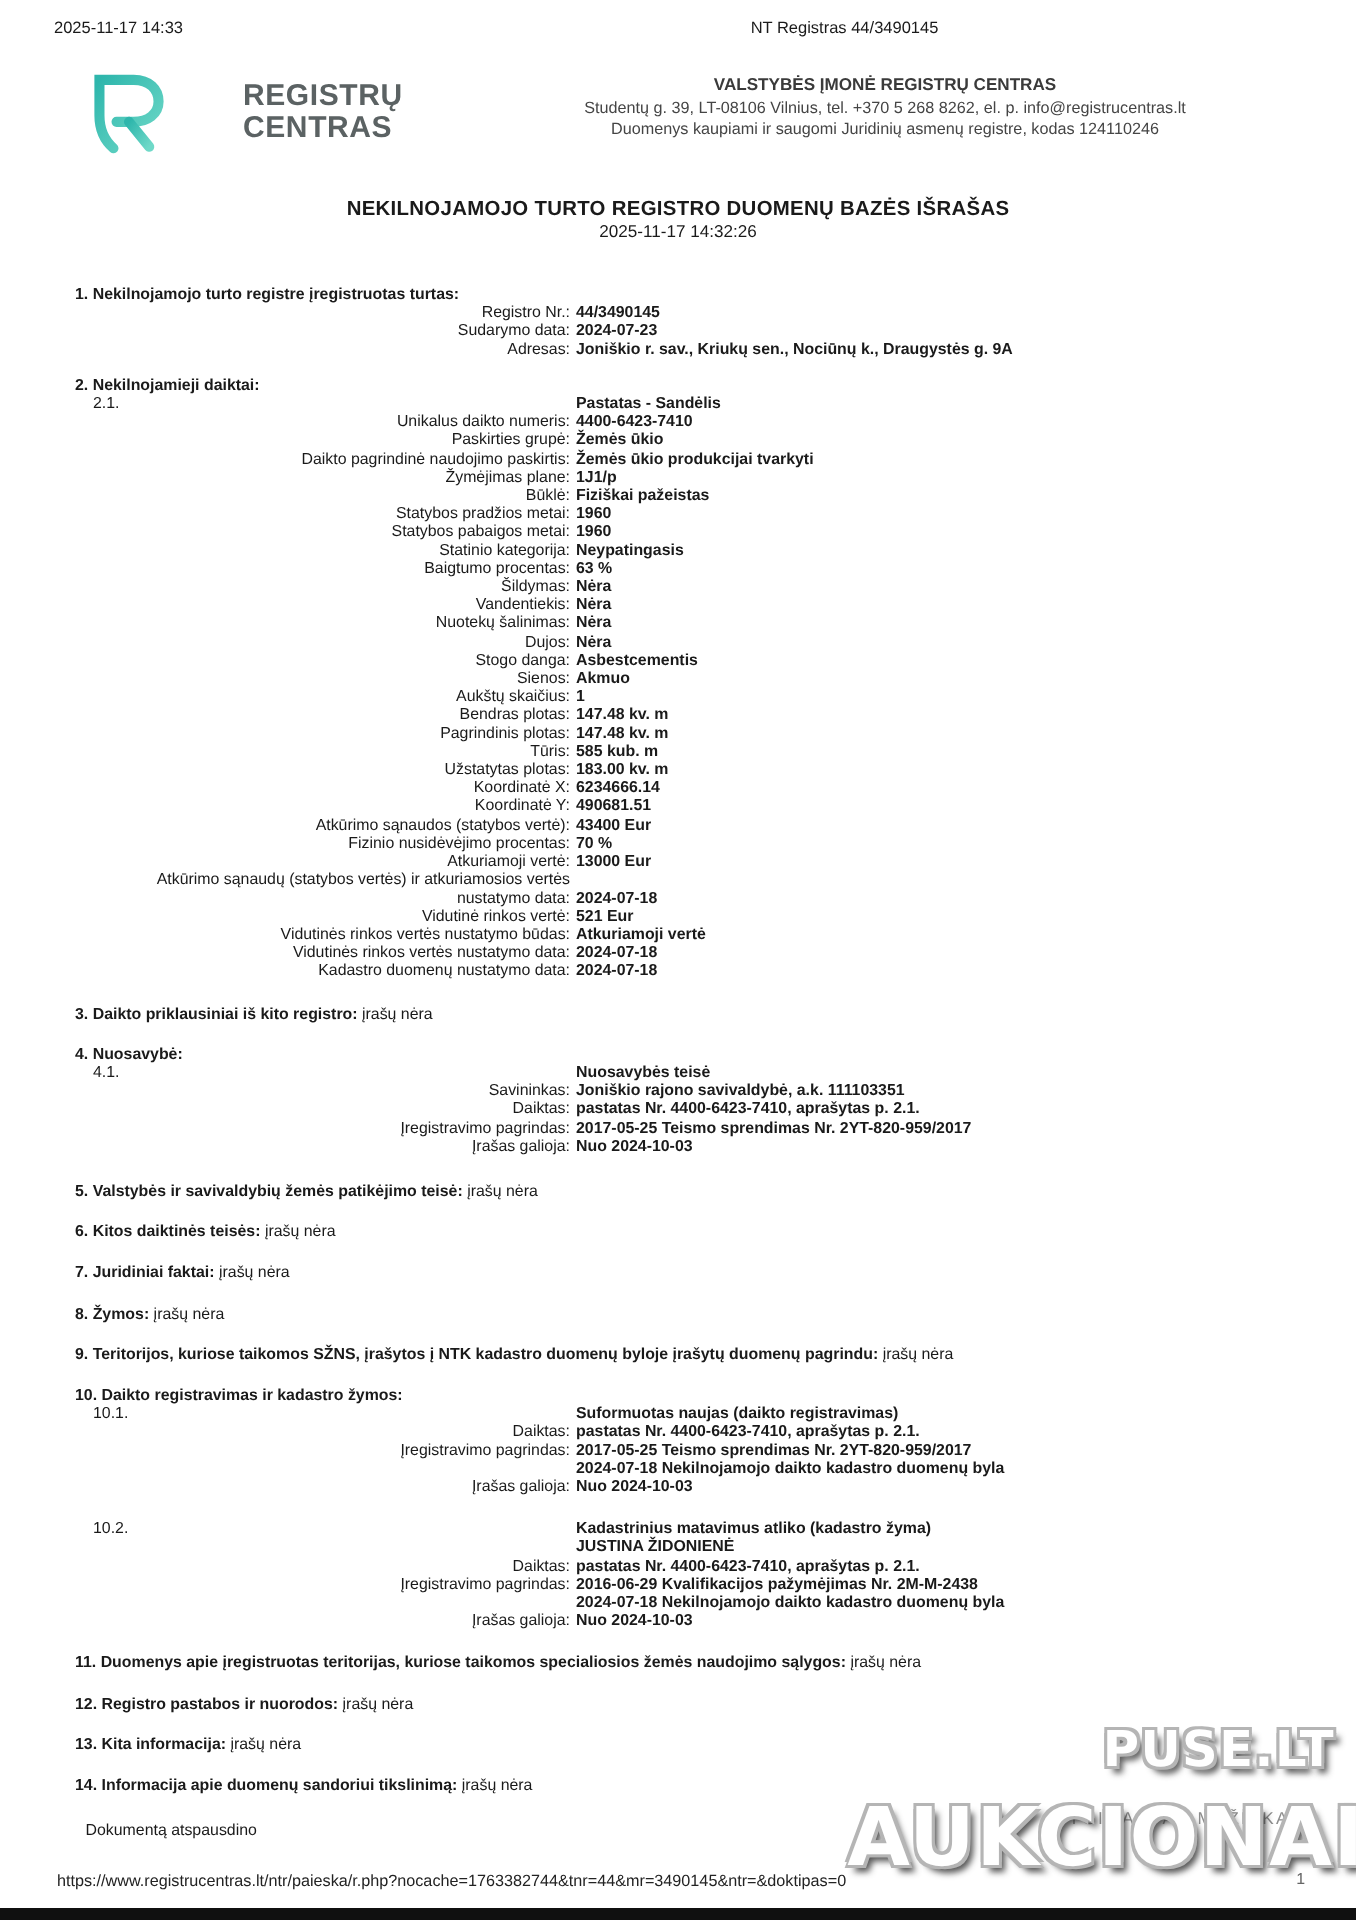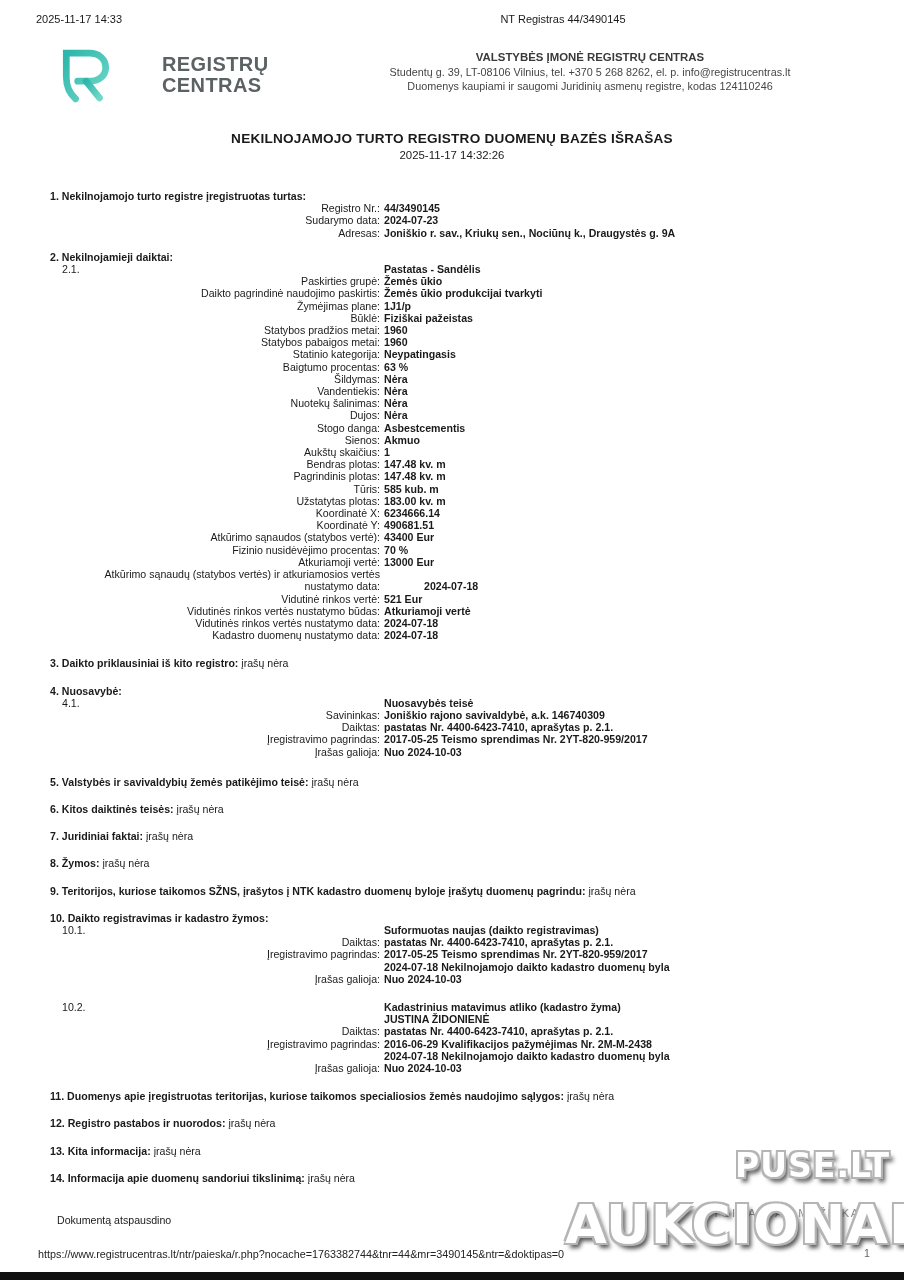--- a/index.html
+++ b/index.html
@@ -23,21 +23,21 @@
   .sec{margin-bottom:12px;}
   .sec.mb16{margin-bottom:16px;}
   .sec.mb18{margin-bottom:18px;}
   .sec-h{font-weight:bold;padding-left:14px;}
   .sec-inline{margin-bottom:15px;padding-left:14px;}
   .sec-h-inline{font-weight:bold;}
   .inline-val{font-weight:normal;}
   .row{display:flex;align-items:flex-start;}
   .row .lbl{flex:0 0 344px;text-align:right;white-space:pre-line;}
   .row .val{font-weight:bold;margin-left:4px;white-space:pre-line;max-width:470px;}
-  .row.bottom{align-items:flex-end;gap:40px;}
+  .row.bottom{align-items:flex-end;}
   .subhead{position:relative;}
   .subhead .num{position:absolute;left:26px;top:0;}
   .subhead .titleline{margin-left:348px;font-weight:bold;white-space:pre-line;}
   .entry{margin-bottom:0;}
   .entry.gap{margin-bottom:16px;}
   .doc-printed{position:absolute;left:57px;top:1214px;font-size:10.6px;}
   .printed-by{position:absolute;right:44px;top:1207px;font-size:11.5px;color:#8d8d8d;letter-spacing:1.6px;z-index:1;}
   .footer-url{position:absolute;left:38px;top:1248px;font-size:10.8px;color:#232323;z-index:1;}
   .page-num{position:absolute;right:34px;top:1247px;font-size:10.6px;color:#666;z-index:1;}
   .wm{position:absolute;z-index:2;color:#fff;font-weight:800;font-family:"DejaVu Sans", sans-serif;
@@ -98,20 +98,24 @@
       </div>
   </div>
 
   <div class="sec mb16">
     <div class="sec-h">2. Nekilnojamieji daiktai:</div>
     <div class="subhead">
       <span class="num">2.1.</span>
       <div class="titleline">Pastatas - Sandėlis</div>
     </div>
     <div class="row">
+        <span class="lbl">Unikalus daikto numeris:</span>
+        <span class="val">4400-6423-7410</span>
+      </div>
+    <div class="row">
         <span class="lbl">Paskirties grupė:</span>
         <span class="val">Žemės ūkio</span>
       </div>
     <div class="row">
         <span class="lbl">Daikto pagrindinė naudojimo paskirtis:</span>
         <span class="val">Žemės ūkio produkcijai tvarkyti</span>
       </div>
     <div class="row">
         <span class="lbl">Žymėjimas plane:</span>
         <span class="val">1J1/p</span>
@@ -226,21 +230,21 @@
   <div class="sec-inline"><span class="sec-h-inline">3. Daikto priklausiniai iš kito registro:</span> <span class="inline-val">įrašų nėra</span></div>
 
   <div class="sec mb18">
     <div class="sec-h">4. Nuosavybė:</div>
     <div class="subhead">
       <span class="num">4.1.</span>
       <div class="titleline">Nuosavybės teisė</div>
     </div>
     <div class="row">
         <span class="lbl">Savininkas:</span>
-        <span class="val">Joniškio rajono savivaldybė, a.k. 146740309</span>
+        <span class="val">Joniškio rajono savivaldybė, a.k. 111103351</span>
       </div>
     <div class="row">
         <span class="lbl">Daiktas:</span>
         <span class="val">pastatas Nr. 4400-6423-7410, aprašytas p. 2.1.</span>
       </div>
     <div class="row">
         <span class="lbl">Įregistravimo pagrindas:</span>
         <span class="val">2017-05-25 Teismo sprendimas Nr. 2YT-820-959/2017</span>
       </div>
     <div class="row">

